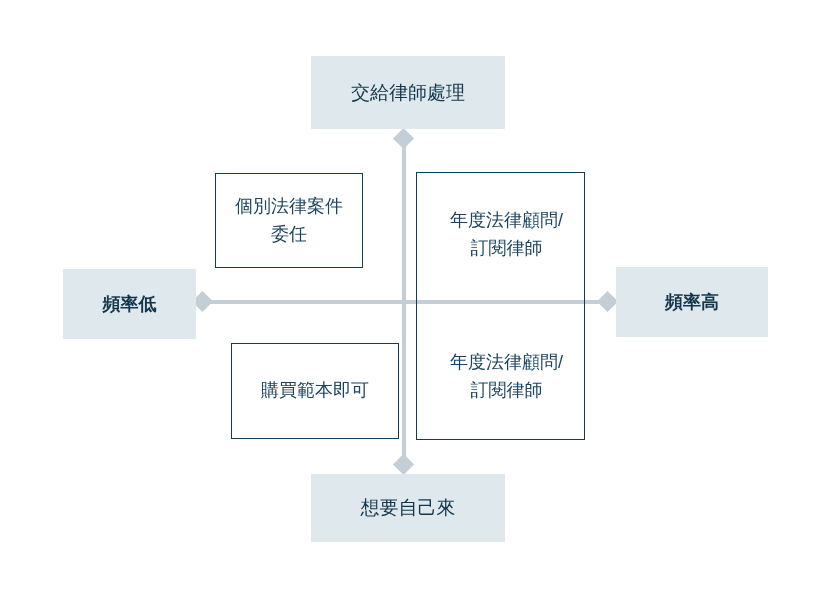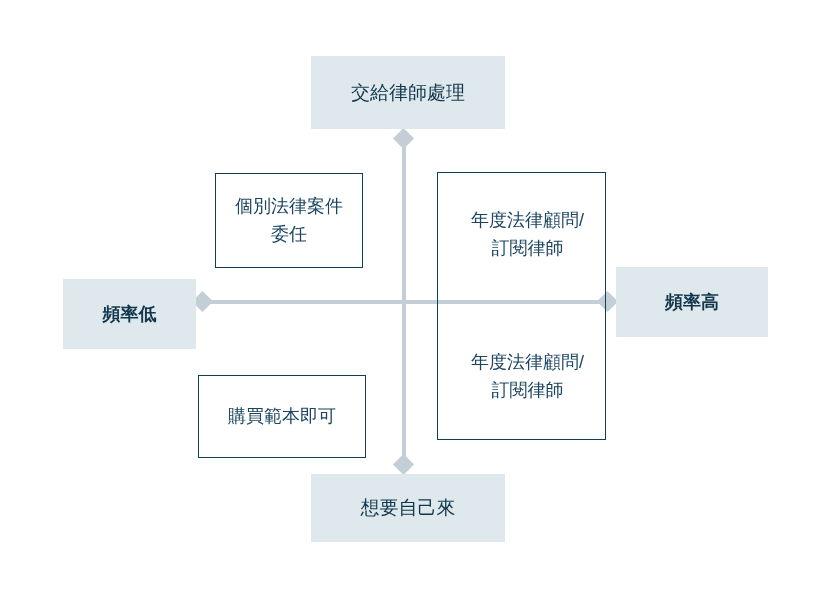--- a/index.html
+++ b/index.html
@@ -66,21 +66,21 @@
     left: 311px; top: 56px;
     width: 194px; height: 73px;
     font-size: 19px;
   }
   .pole-bottom {
     left: 311px; top: 474px;
     width: 194px; height: 68px;
     font-size: 19px;
   }
   .pole-left {
-    left: 63px; top: 279px;
+    left: 63px; top: 269px;
     width: 133px; height: 70px;
     font-size: 18px;
     font-weight: bold;
   }
   .pole-right {
     left: 616px; top: 267px;
     width: 152px; height: 70px;
     font-size: 18px;
     font-weight: bold;
   }
@@ -98,29 +98,28 @@
     justify-content: center;
     text-align: center;
     font-size: 18px;
     line-height: 1.55;
   }
   .cell-tl {
     left: 215px; top: 173px;
     width: 148px; height: 95px;
   }
   .cell-bl {
-    left: 198px; top: 343px;
-    width: 168px; height: 83px; margin-top: 32px;
+    left: 231px; top: 343px;
+    width: 168px; height: 96px;
   }
   .cell-right {
     left: 416px; top: 172px;
     width: 169px; height: 268px;
     justify-content: space-between;
     padding: 34px 0 34px 12px;
-    margin-left: 21px;
   }
   .cell-right .blk {
     width: 100%;
   }
   .cell-line { display: block; }
 </style>
 </head>
 <body>
 
 <div id="canvas">

